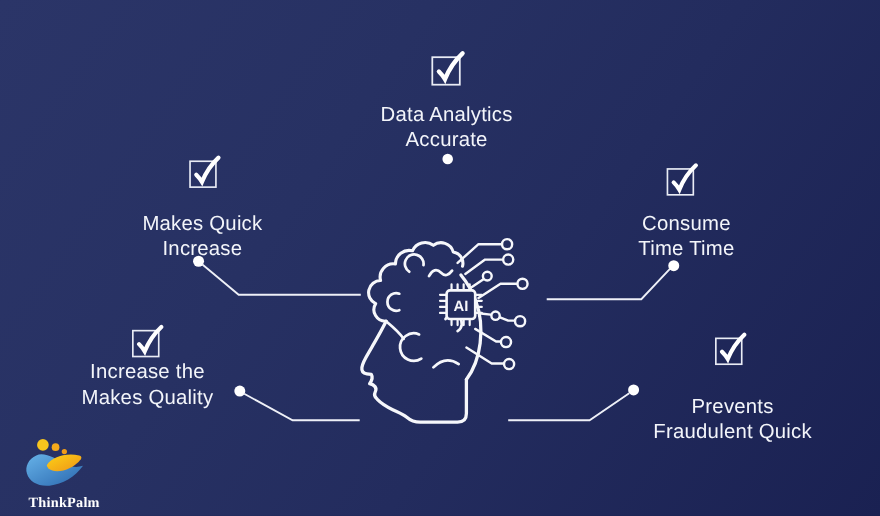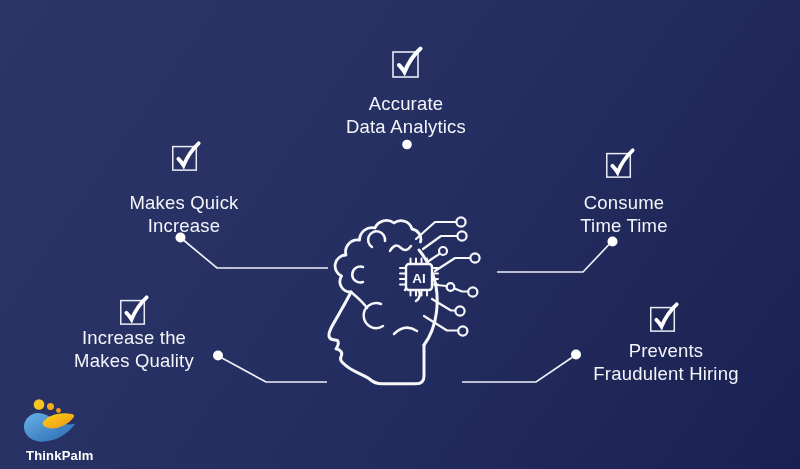--- a/index.html
+++ b/index.html
@@ -6,21 +6,21 @@
   .canvas{
     position:relative;width:800px;height:469px;overflow:hidden;
     background:linear-gradient(125deg,#2b3568 0%,#273163 35%,#232c5e 60%,#1a2152 100%);
     font-family:"Liberation Sans",sans-serif;
   }
   .benefit{position:absolute;width:220px;text-align:center;}
   .benefit .cbicon{display:block;margin:0 auto;}
   .benefit .labels{color:#f3f5fa;font-size:18.5px;line-height:23px;font-weight:500;letter-spacing:.2px;}
   .overlay,.headart{position:absolute;pointer-events:none;}
   .logo{position:absolute;left:22px;top:397px;width:86px;}
-  .logo .logotext{color:#ffffff;font-size:13px;font-weight:bold;letter-spacing:.2px;margin-top:1px;padding-left:4px;}
+  .logo .logotext{color:#ffffff;font-size:13px;font-weight:bold;letter-spacing:.2px;margin-top:1px;padding-left:4px;font-family:Liberation Serif, serif;}
 </style>
 </head>
 <body>
 
 <div class="canvas">
 
   <svg class="overlay" style="left:0;top:0" width="800" height="469" viewBox="0 0 800 469">
     <defs>
       <linearGradient id="fadeV" x1="0" y1="0" x2="0" y2="1">
         <stop offset="0" stop-color="#ffffff" stop-opacity="0.95"></stop>
@@ -116,22 +116,22 @@
       </g>
     </g>
   </svg>
 
   <div class="benefit" style="left:296px;top:45px">
     <svg class="cbicon" width="34" height="34" viewBox="0 0 34 34">
       <rect x="4" y="7" width="25" height="25" fill="none" stroke="#e9ecf5" stroke-width="1.6"></rect>
       <path d="M 10,20 C 12,22 14,24.5 15.5,27 C 18.5,19.5 24.5,10 31.5,3.5" fill="none" stroke="#ffffff" stroke-width="4" stroke-linecap="round"></path>
     </svg>
     <div class="labels" style="margin-top:13px">
+      <div>Data Analytics</div>
       <div>Accurate</div>
-      <div>Data Analytics</div>
     </div>
   </div>
 
   <div class="benefit" style="left:74px;top:140px">
     <svg class="cbicon" width="32" height="32" viewBox="0 0 34 34" style="margin-left:95px;margin-right:93px">
       <rect x="4" y="7" width="25" height="25" fill="none" stroke="#e9ecf5" stroke-width="1.6"></rect>
       <path d="M 10,20 C 12,22 14,24.5 15.5,27 C 18.5,19.5 24.5,10 31.5,3.5" fill="none" stroke="#ffffff" stroke-width="4" stroke-linecap="round"></path>
     </svg>
     <div class="labels" style="margin-top:19px">
       <div>Makes Quick</div>
@@ -159,23 +159,23 @@
       <div>Increase the</div>
       <div>Makes Quality</div>
     </div>
   </div>
 
   <div class="benefit" style="left:556px;top:301px">
     <svg class="cbicon" width="32" height="32" viewBox="0 0 34 34" style="margin-left:91px;margin-right:97px">
       <rect x="4" y="7" width="25" height="25" fill="none" stroke="#e9ecf5" stroke-width="1.6"></rect>
       <path d="M 10,20 C 12,22 14,24.5 15.5,27 C 18.5,19.5 24.5,10 31.5,3.5" fill="none" stroke="#ffffff" stroke-width="4" stroke-linecap="round"></path>
     </svg>
-    <div class="labels" style="margin-top:6px">
+    <div class="labels" style="margin-top:24px">
       <div>Prevents</div>
-      <div>Fraudulent Hiring</div>
+      <div>Fraudulent Quick</div>
     </div>
   </div>
 
   <div class="logo">
     <svg width="84" height="46" viewBox="0 0 84 46">
       <defs>
         <linearGradient id="lgBlue" x1="0" y1="0" x2="1" y2="1">
           <stop offset="0" stop-color="#66b2e8"></stop>
           <stop offset="1" stop-color="#2a67ae"></stop>
         </linearGradient>

